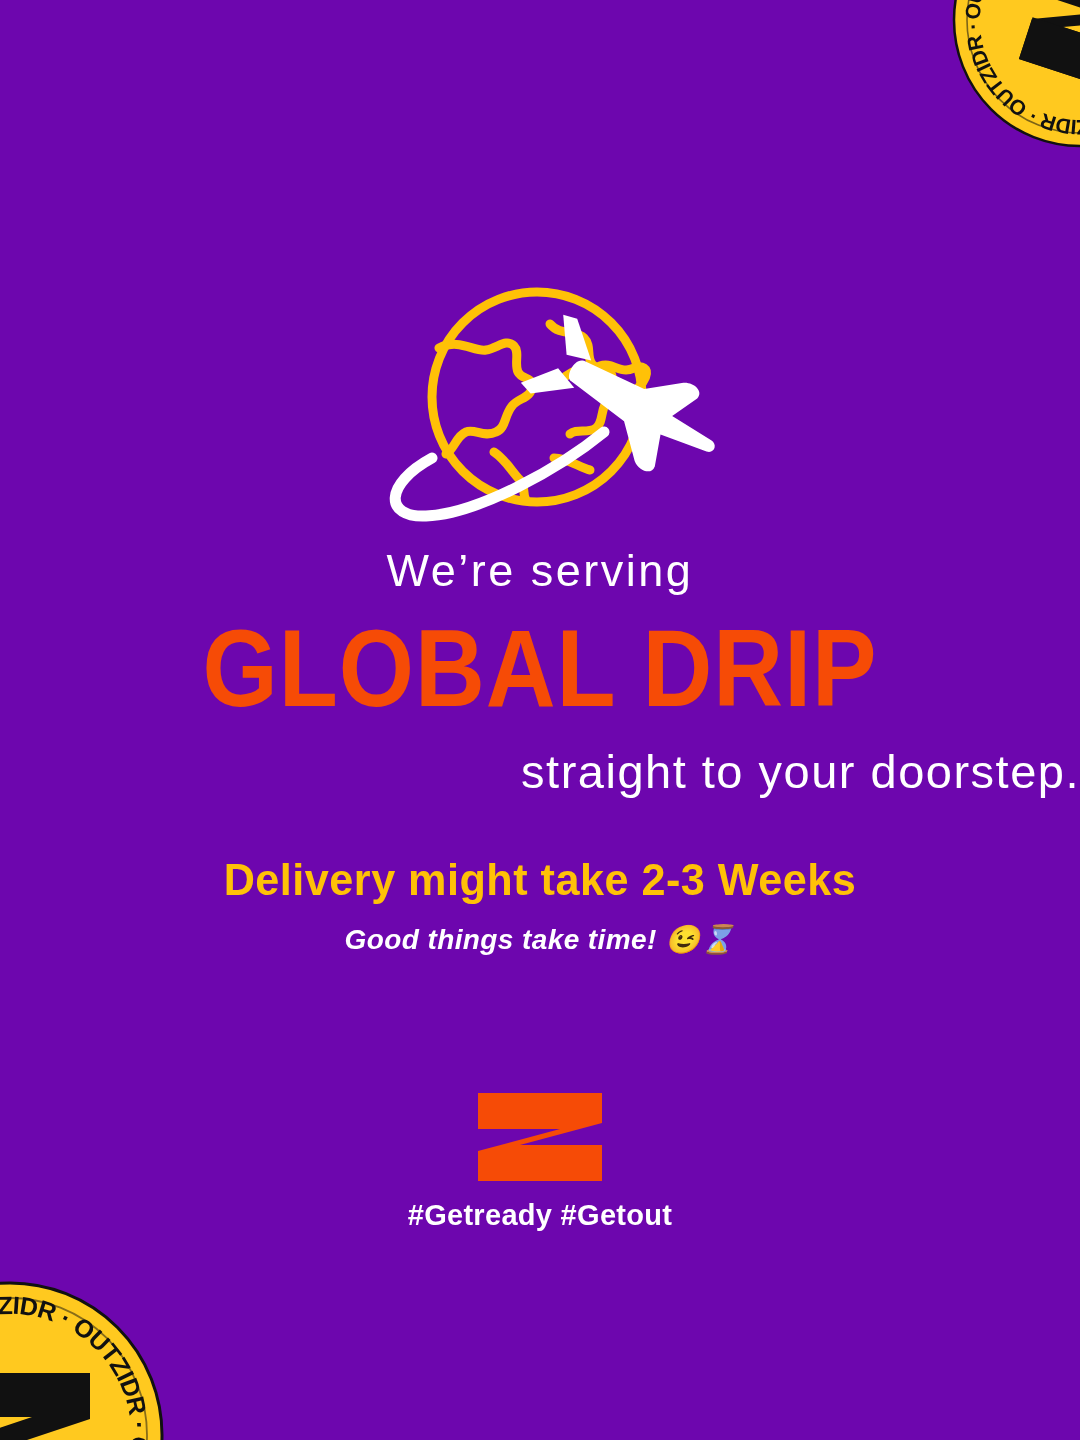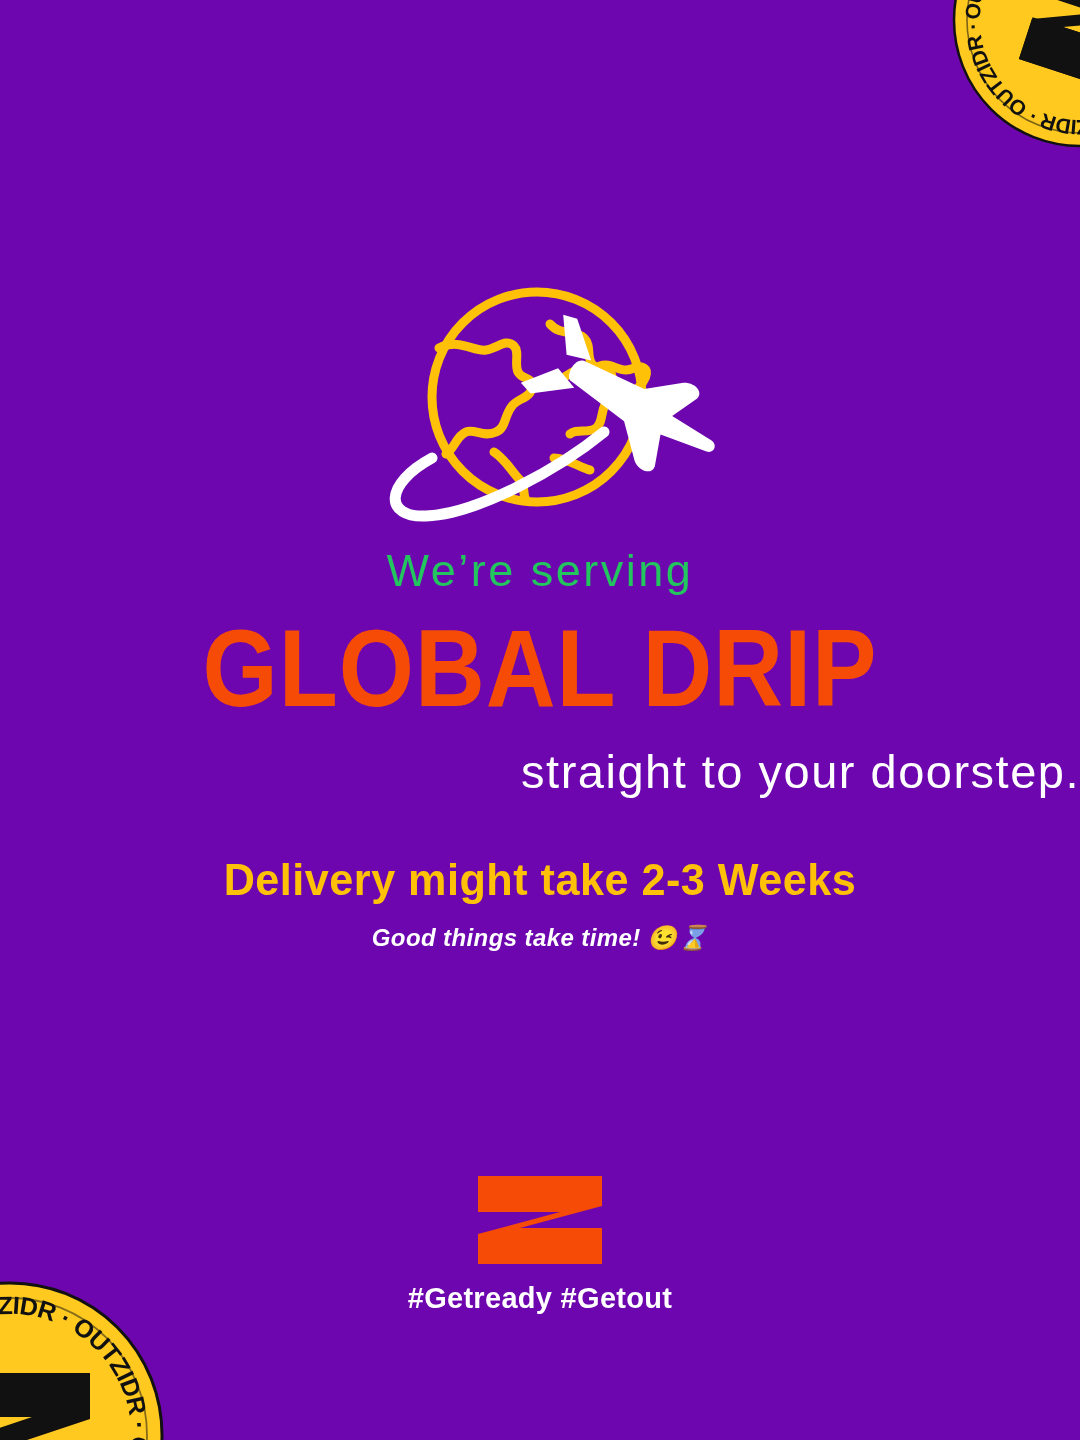--- a/index.html
+++ b/index.html
@@ -54,21 +54,21 @@
   
   #copy {
     position: absolute;
     top: 548px;
     left: 0;
     width: 1080px;
     text-align: center;
   }
 
   #line-serving {
-    color: #22c55e;
+    color: #ffffff;
     font-size: 45px;
     font-weight: 300;
     letter-spacing: 2.5px;
     line-height: 1.0;
     margin: 0;
   }
 
   #headline {
     color: #F64B06;
     font-size: 104px;
@@ -95,33 +95,33 @@
     font-size: 45px;
     font-weight: 700;
     letter-spacing: 0.5px;
     line-height: 1.0;
     margin: 62px 0 0 0;
     transform: scaleX(0.96);
   }
 
   #delivery-sub {
     color: #FFFFFF;
-    font-size: 24px;
+    font-size: 28px;
     font-weight: 700;
     font-style: italic;
     letter-spacing: 0.4px;
     line-height: 1.0;
     margin: 24px 0 0 0;
   }
 
   
   #footer {
     position: absolute;
     left: 0;
-    top: 1176px;
+    top: 1093px;
     width: 1080px;
     text-align: center;
   }
   #footer-logo {
     display: inline-block;
     width: 124px;
     height: 88px;
   }
   #hashtags {
     color: #FFFFFF;

